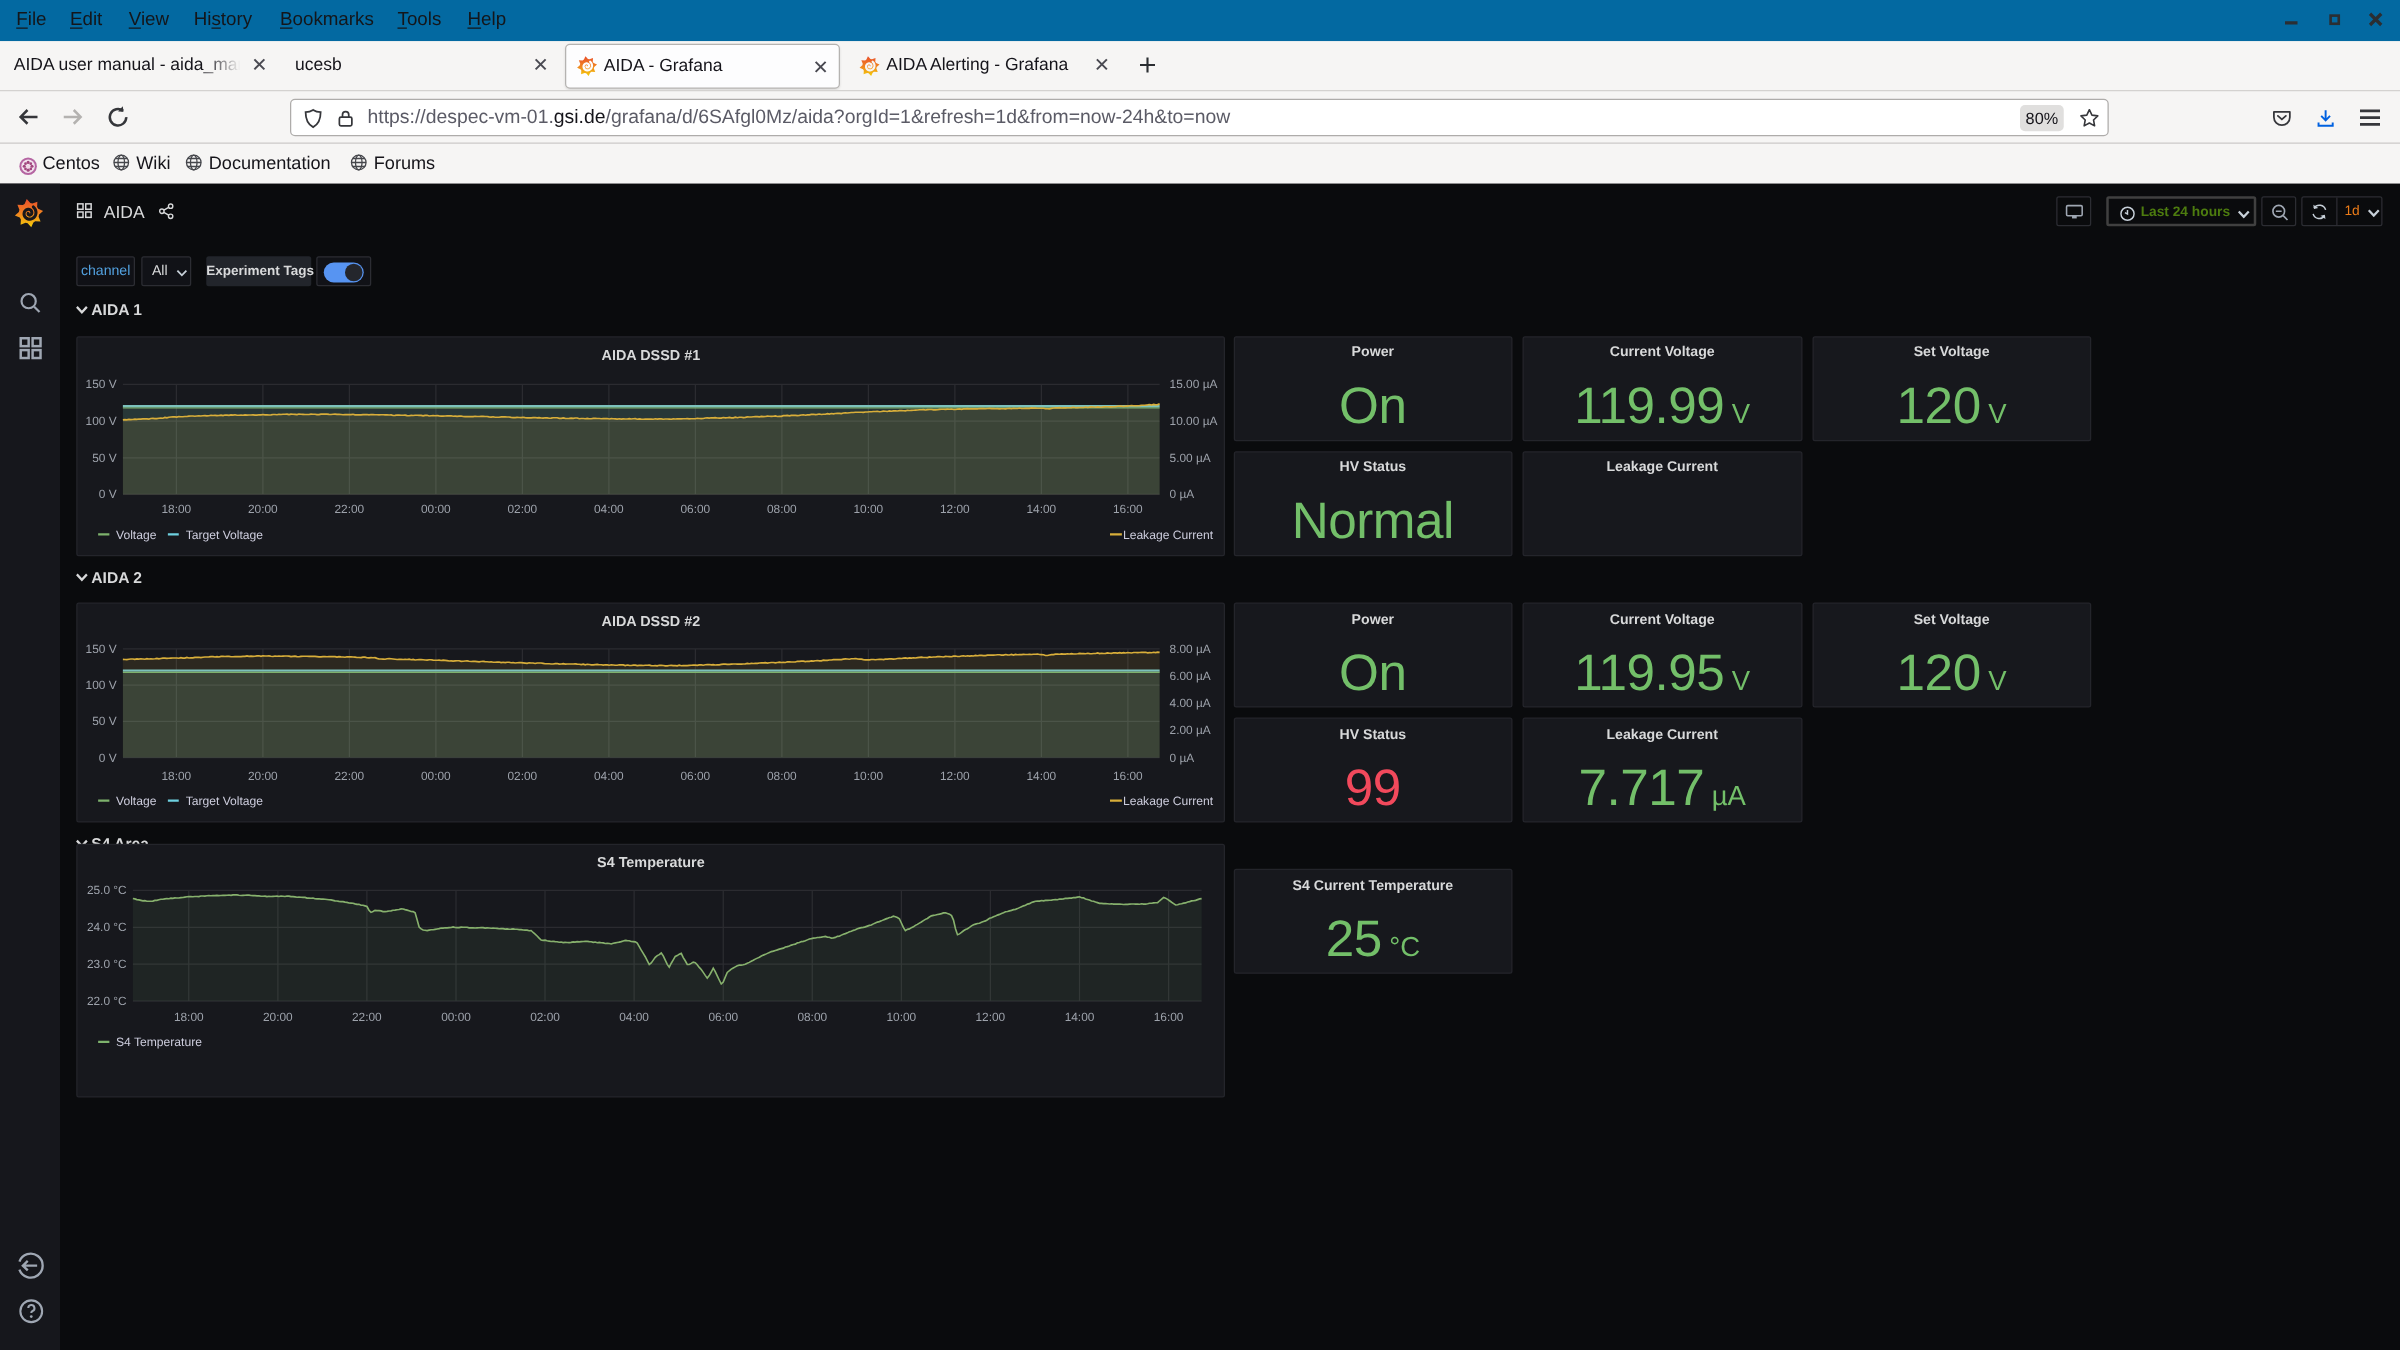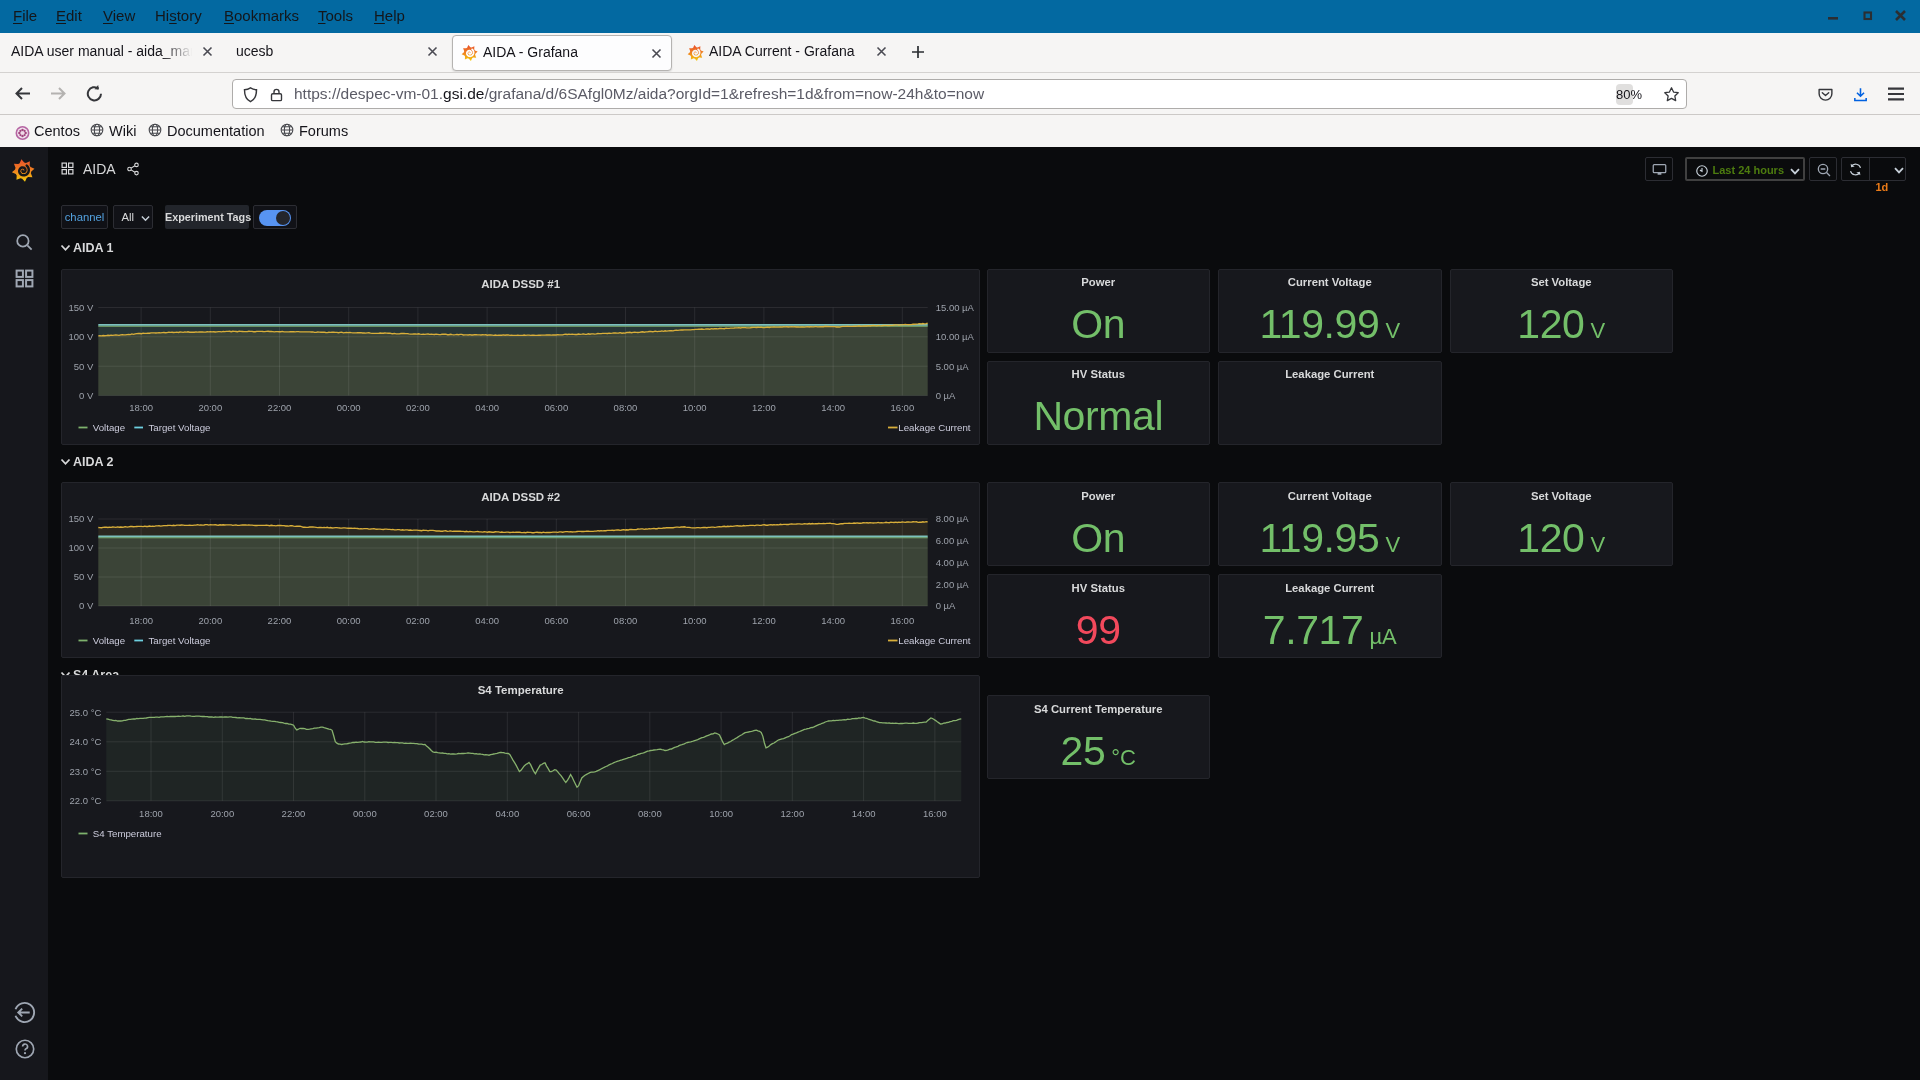--- a/index.html
+++ b/index.html
@@ -78,21 +78,21 @@
         <defs>
           <linearGradient id="ggl2" x1="0" y1="0" x2="0" y2="1">
             <stop offset="0" stop-color="#e94f2c"></stop>
             <stop offset="0.5" stop-color="#f08320"></stop>
             <stop offset="1" stop-color="#f4cd0a"></stop>
           </linearGradient>
         </defs>
         <polygon points="23.1,13.8 27.7,3.4 35.3,11.9 39.8,13.0 50.4,8.8 49.8,20.2 52.2,24.1 62.6,28.7 54.1,36.3 53.0,40.8 57.2,51.4 45.8,50.8 41.9,53.2 37.3,63.6 29.7,55.1 25.2,54.0 14.6,58.2 15.2,46.8 12.8,42.9 2.4,38.3 10.9,30.7 12.0,26.2 7.8,15.6 19.2,16.2" fill="url(#ggl2)"></polygon>
         <path d="M41.8 20.2 L43.7 22.2 L45.3 24.4 L46.4 26.8 L47.1 29.3 L47.4 31.8 L47.2 34.4 L46.6 36.8 L45.7 39.0 L44.3 41.0 L42.7 42.8 L40.9 44.2 L38.8 45.2 L36.7 45.9 L34.5 46.2 L32.3 46.1 L30.2 45.7 L28.3 44.9 L26.6 43.8 L25.1 42.5 L23.8 40.9 L22.9 39.2 L22.3 37.4 L22.0 35.6 L22.1 33.8 L22.4 32.1 L23.0 30.5 L23.9 29.0 L24.9 27.8 L26.2 26.8 L27.5 26.0 L29.0 25.5 L30.4 25.2 L31.9 25.2 L33.3 25.5 L34.5 26.0 L35.7 26.6 L36.7 27.5 L37.5 28.4 L38.0 29.5 L38.4 30.6 L38.6 31.7 L38.6 32.8 L38.4 33.8 L38.0 34.7 L37.5 35.6 L36.9 36.2 L36.2 36.8 L35.4 37.2 L34.6 37.4 L33.9 37.5 L33.1 37.4 L32.5 37.2 L31.9 36.9 L31.4 36.5 L31.0 36.1 L30.8 35.6 L30.6 35.2 L30.6 34.7 L30.6 34.2 L30.7 33.9" fill="none" stroke="#f6f5f4" stroke-width="6.6" stroke-linecap="round"></path>
       </svg>
-  <span class="abs" style="left:709px;top:10px">AIDA Current - Grafana</span>
+  <span class="abs" style="left:709px;top:10px">AIDA Alerting - Grafana</span>
   <svg class="tabx" style="left:876px" viewBox="0 0 11 11">
         <path d="M1.5 1.5 L9.5 9.5 M9.5 1.5 L1.5 9.5" stroke="#4a4a52" stroke-width="1.6"></path>
       </svg>
   <svg class="abs" style="left:911px;top:12px" width="14" height="14" viewBox="0 0 14 14">
         <path d="M7 1 V13 M1 7 H13" stroke="#2b2e32" stroke-width="1.7"></path>
       </svg>
  </div>
  <div id="navbar">
   <svg class="abs" style="left:14px;top:12px" width="18" height="17" viewBox="0 0 18 17">
         <path d="M16 8.5 H3 M8 3 L2.5 8.5 L8 14" stroke="#35363a" stroke-width="2" fill="none"></path>
@@ -106,21 +106,21 @@
       </svg>
   <div id="urlbar">
     <svg class="abs" style="left:9px;top:6px" width="17" height="18" viewBox="0 0 24 24">
           <path d="M12 2 C9 4 6 4.5 3.5 4.5 C3.5 13 6 18.5 12 21.5 C18 18.5 20.5 13 20.5 4.5 C18 4.5 15 4 12 2 Z" fill="none" stroke="#36373b" stroke-width="2"></path>
         </svg>
     <svg class="abs" style="left:36px;top:6px" width="15" height="18" viewBox="0 0 24 24">
           <rect x="4" y="10" width="16" height="11" rx="2" fill="none" stroke="#36373b" stroke-width="2.2"></rect>
           <path d="M8 10 V7 a4 4 0 0 1 8 0 v3" fill="none" stroke="#36373b" stroke-width="2.2"></path>
         </svg>
     <span class="abs" style="left:61px">https://despec-vm-01.<span style="color:#15141a">gsi.de</span>/grafana/d/6SAfgl0Mz/aida?orgId=1&amp;refresh=1d&amp;from=now-24h&amp;to=now</span>
-    <span class="abs" style="left:1383px;top:4px;width:17px;height:21px;background:#e0dfde;border-radius:4px;text-align:center;line-height:21px;font-size:13px;color:#15141a">80%</span>
+    <span class="abs" style="left:1383px;top:4px;width:35px;height:21px;background:#e0dfde;border-radius:4px;text-align:center;line-height:21px;font-size:13px;color:#15141a">80%</span>
     <svg class="abs" style="left:1430px;top:6px" width="17" height="17" viewBox="0 0 24 24">
           <path d="M12 2.5 L14.9 8.6 L21.5 9.5 L16.7 14.1 L17.9 20.7 L12 17.5 L6.1 20.7 L7.3 14.1 L2.5 9.5 L9.1 8.6 Z" fill="none" stroke="#36373b" stroke-width="1.8" stroke-linejoin="round"></path>
         </svg>
   </div>
   <svg class="abs" style="left:1817px;top:13px" width="17" height="17" viewBox="0 0 24 24">
         <path d="M3 5 h18 v6 a9 9 0 0 1 -18 0 Z M7.5 9.5 L12 13.5 L16.5 9.5" fill="none" stroke="#36373b" stroke-width="2" stroke-linejoin="round" stroke-linecap="round"></path>
       </svg>
   <svg class="abs" style="left:1852px;top:13px" width="17" height="17" viewBox="0 0 24 24">
         <path d="M12 3 V14 M7 9.5 L12 14.5 L17 9.5" stroke="#0061e0" stroke-width="2.2" fill="none"></path>
         <path d="M4 17 v3.5 h16 V17" stroke="#0061e0" stroke-width="2.2" fill="none"></path>
@@ -249,21 +249,21 @@
         <path d="M7 10.5 H14 M15.8 15.8 L21 21" stroke="#9fa7b3" stroke-width="2"></path>
       </svg>
  </div>
  <div class="abs" style="left:1840.5px;top:9.5px;width:65px;height:24px;border:1px solid #2c2d33;border-radius:2px;color:#c7d0d9">
    <svg class="abs" style="left:6px;top:4px" width="15" height="15" viewBox="0 0 24 24">
         <path d="M20 9.5 A8.3 8.3 0 0 0 5.2 7 M4 14.5 A8.3 8.3 0 0 0 18.8 17" fill="none" stroke="#c7d0d9" stroke-width="1.9"></path>
         <path d="M4.2 2.8 L5.1 8.4 L10.6 7.1 Z" fill="#c7d0d9"></path>
         <path d="M19.8 21.2 L18.9 15.6 L13.4 16.9 Z" fill="#c7d0d9"></path>
       </svg>
    <div class="abs" style="left:27px;top:0;width:1px;height:22px;background:#2c2d33"></div>
-   <span class="abs" style="left:34px;top:23px;font-size:11px;font-weight:bold;color:#eb7b18">1d</span>
+   <span class="abs" style="left:34px;top:5px;font-size:11px;font-weight:normal;color:#eb7b18">1d</span>
    <svg class="abs" style="left:52px;top:9px" width="10" height="7" viewBox="0 0 10 7">
         <path d="M1 1.2 L5 5.4 L9 1.2" stroke="#c7d0d9" stroke-width="1.8" fill="none"></path>
       </svg>
  </div>
 
  <div class="abs" style="left:61px;top:57.5px;width:47px;height:24px;background:#101116;border:1px solid #2c2d33;border-radius:2px;text-align:center;line-height:22px;font-size:11.3px;color:#53a2e0">channel</div>
  <div class="abs" style="left:112.5px;top:57.5px;width:40px;height:24px;background:#111217;border:1px solid #2c2d33;border-radius:2px">
    <span class="abs" style="left:8px;top:5.5px;font-size:11.3px;color:#d8d9da">All</span>
    <svg class="abs" style="left:27px;top:9px" width="9" height="7" viewBox="0 0 10 7">
         <path d="M1 1.2 L5 5.4 L9 1.2" stroke="#c7d0d9" stroke-width="1.6" fill="none"></path>

